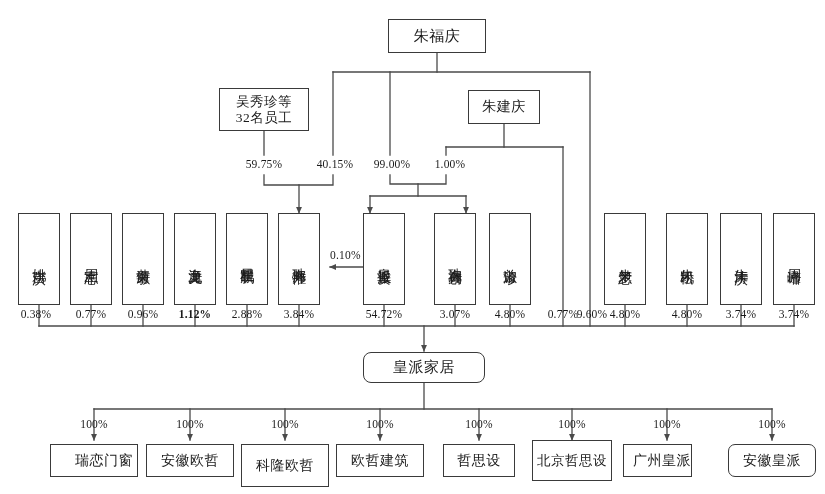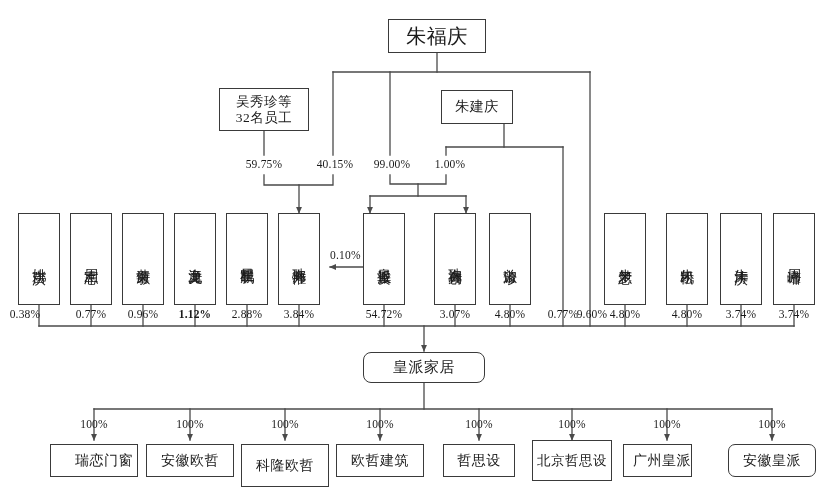--- a/index.html
+++ b/index.html
@@ -102,30 +102,30 @@
       <path d="M190,409 L190,440" marker-end="url(#arrow)"></path>
       <path d="M285,409 L285,440" marker-end="url(#arrow)"></path>
       <path d="M380,409 L380,440" marker-end="url(#arrow)"></path>
       <path d="M479,409 L479,440" marker-end="url(#arrow)"></path>
       <path d="M572,409 L572,440" marker-end="url(#arrow)"></path>
       <path d="M667,409 L667,440" marker-end="url(#arrow)"></path>
       <path d="M772,409 L772,440" marker-end="url(#arrow)"></path>
     </g>
   </svg>
 
-  <div class="node-box" style="left:388px;top:19px;width:98px;height:34px;font-size:20px;">
+  <div class="node-box" style="left:388px;top:19px;width:98px;height:34px;font-size:15px;">
     <span>朱福庆</span>
   </div>
 
   <div class="node-box" style="left:219px;top:88px;width:90px;height:43px;font-size:13.5px;flex-direction:column;">
     <span>吴秀珍等</span>
     <span>32名员工</span>
   </div>
 
-  <div class="node-box" style="left:441px;top:90px;width:72px;height:34px;font-size:14px;">
+  <div class="node-box" style="left:468px;top:90px;width:72px;height:34px;font-size:14px;">
     <span>朱建庆</span>
   </div>
 
   <div class="pct c" style="left:264px;top:158px;">59.75%</div>
   <div class="pct c" style="left:335px;top:158px;">40.15%</div>
   <div class="pct c" style="left:392px;top:158px;">99.00%</div>
   <div class="pct c" style="left:450px;top:158px;">1.00%</div>
 
   <div class="pct" style="left:330px;top:249px;">0.10%</div>
 
@@ -162,21 +162,21 @@
   <div class="node-box" style="left:666px;top:213px;width:42px;height:92px;font-size:14px;">
     <span class="vtext">朱凯松</span>
     </div>
   <div class="node-box" style="left:720px;top:213px;width:42px;height:92px;font-size:14px;">
     <span class="vtext">朱涛庆</span>
     </div>
   <div class="node-box" style="left:773px;top:213px;width:42px;height:92px;font-size:14px;">
     <span class="vtext">周谱峰</span>
     </div>
 
-  <div class="pct c" style="left:25px;top:308px;">0.38%</div>
+  <div class="pct c" style="left:36px;top:308px;">0.38%</div>
   <div class="pct c" style="left:91px;top:308px;">0.77%</div>
   <div class="pct c" style="left:143px;top:308px;">0.96%</div>
   <div class="pct c" style="left:195px;top:308px;font-weight:bold;">1.12%</div>
   <div class="pct c" style="left:247px;top:308px;">2.88%</div>
   <div class="pct c" style="left:299px;top:308px;">3.84%</div>
   <div class="pct c" style="left:384px;top:308px;">54.72%</div>
   <div class="pct c" style="left:455px;top:308px;">3.07%</div>
   <div class="pct c" style="left:510px;top:308px;">4.80%</div>
   <div class="pct c" style="left:563px;top:308px;">0.77%</div>
   <div class="pct c" style="left:592px;top:308px;">9.60%</div>

